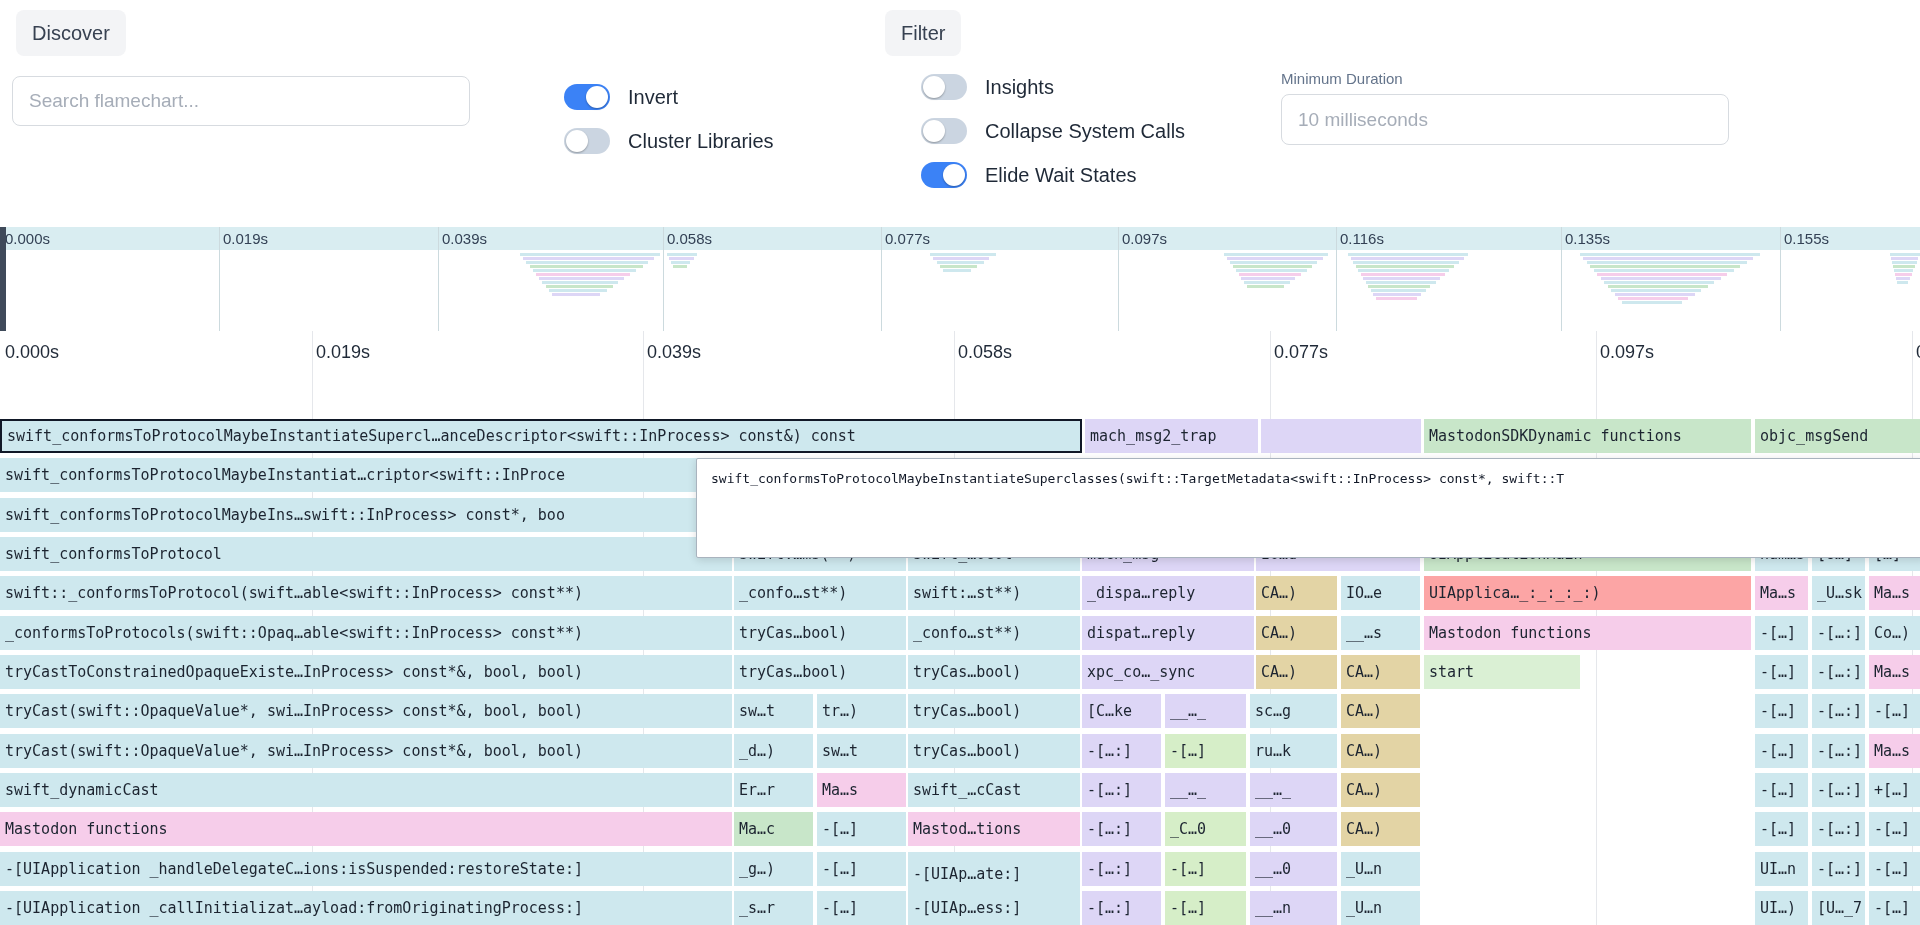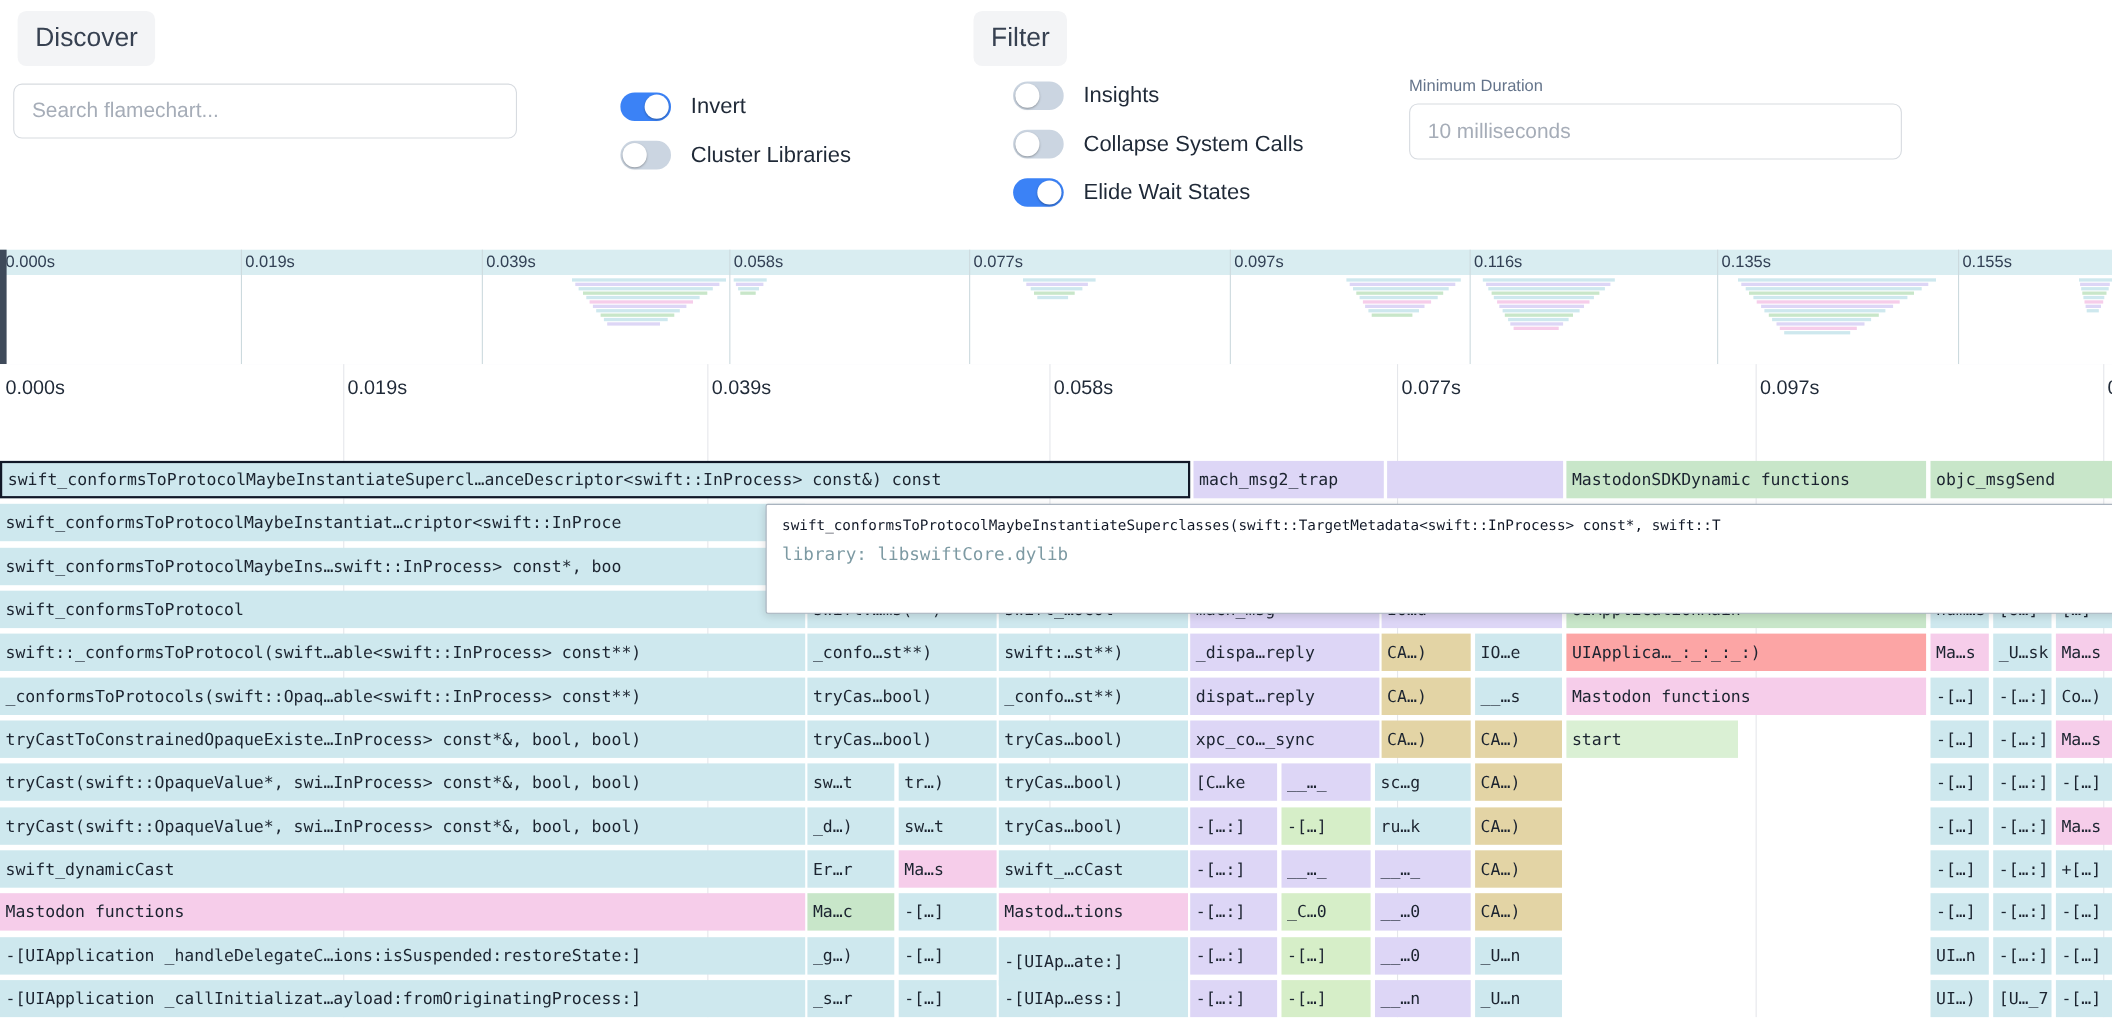--- a/index.html
+++ b/index.html
@@ -1,20 +1,20 @@
 <!DOCTYPE html>
 <html><head>
 <meta charset="utf-8">
 <style>
   html,body{margin:0;padding:0;background:#fff;}
   .stage{position:relative;width:1920px;height:925px;overflow:hidden;background:#fff;
          font-family:"Liberation Sans",sans-serif;}
 
   
-  .chip{position:absolute;background:#f3f4f6;color:#374151;font-size:24px;line-height:1;
+  .chip{position:absolute;background:#f3f4f6;color:#374151;font-size:20px;line-height:1;
         padding:13px 16px;border-radius:8px;border:none;font-family:"Liberation Sans",sans-serif;cursor:pointer;}
   .chip.discover{left:16px;top:10px;}
   .chip.filter{left:885px;top:10px;}
   .text-input{position:absolute;box-sizing:border-box;border:1px solid #d7dbe0;border-radius:8px;
         font-size:19px;color:#374151;padding:0 16px;background:#fff;outline:none;
         font-family:"Liberation Sans",sans-serif;}
   .text-input::placeholder{color:#a6adb8;}
   .search-input{left:12px;top:76px;width:458px;height:50px;}
   .duration-input{left:1281px;top:94px;width:448px;height:51px;}
   .field-label{position:absolute;left:1281px;top:70px;font-size:15px;color:#64748b;}
@@ -314,17 +314,16 @@
         <div class="bar" style="left: 1165px; top: 560px; width: 81px; height: 34px; background: rgb(214, 238, 200);">-[…]</div>
         <div class="bar" style="left: 1250px; top: 560px; width: 87px; height: 34px; background: rgb(221, 214, 246);">__…n</div>
         <div class="bar" style="left: 1341px; top: 560px; width: 79px; height: 34px; background: rgb(206, 232, 238);">_U…n</div>
         <div class="bar" style="left: 1755px; top: 560px; width: 53px; height: 34px; background: rgb(206, 232, 238);">UI…)</div>
         <div class="bar" style="left: 1812px; top: 560px; width: 53px; height: 34px; background: rgb(206, 232, 238);">[U…_7</div>
         <div class="bar" style="left: 1869px; top: 560px; width: 60px; height: 34px; background: rgb(206, 232, 238);">-[…]</div>
       </div>
 
     <div class="tooltip">
       <div class="t1">swift_conformsToProtocolMaybeInstantiateSuperclasses(swift::TargetMetadata&lt;swift::InProcess&gt; const*, swift::T</div>
-      <div class="t2">library: libswiftCore.dylib</div>
     </div>
   </div>
 
 </div>
 
 </body></html>

